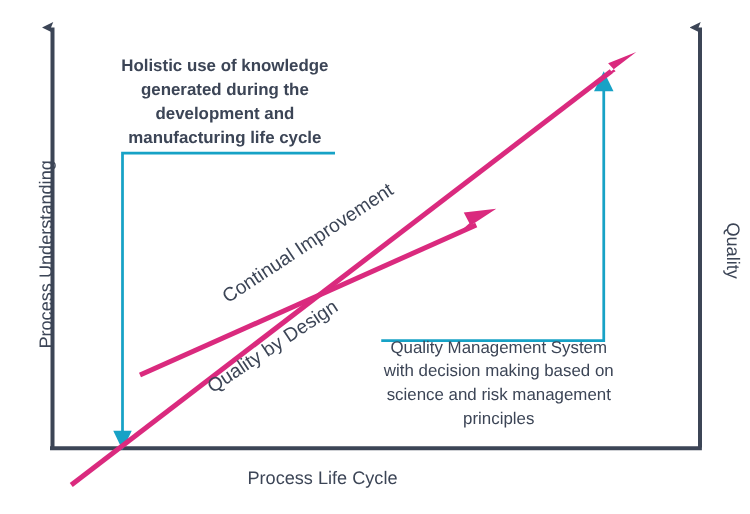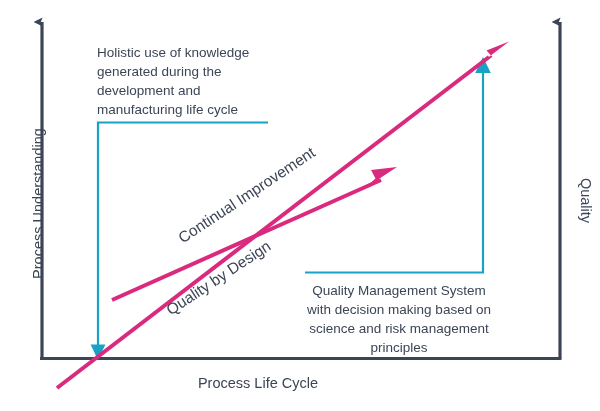--- a/index.html
+++ b/index.html
@@ -26,25 +26,26 @@
     position: absolute;
     color: #3c4556;
     font-family: "Liberation Sans", sans-serif;
     font-size: 13.5px;
     line-height: 19px;
     white-space: pre;
   }
   #note-top {
     left: 97px;
     top: 43px;
-    text-align: left;
+    text-align: center;
+    font-weight: bold;
   }
   #note-bottom {
     left: 303px;
-    top: 281px;
+    top: 268px;
     width: 192px;
     text-align: center;
     white-space: normal;
   }
   #x-axis-label {
     left: 0;
     top: 374px;
     width: 516px;
     text-align: center;
     font-size: 14.5px;

